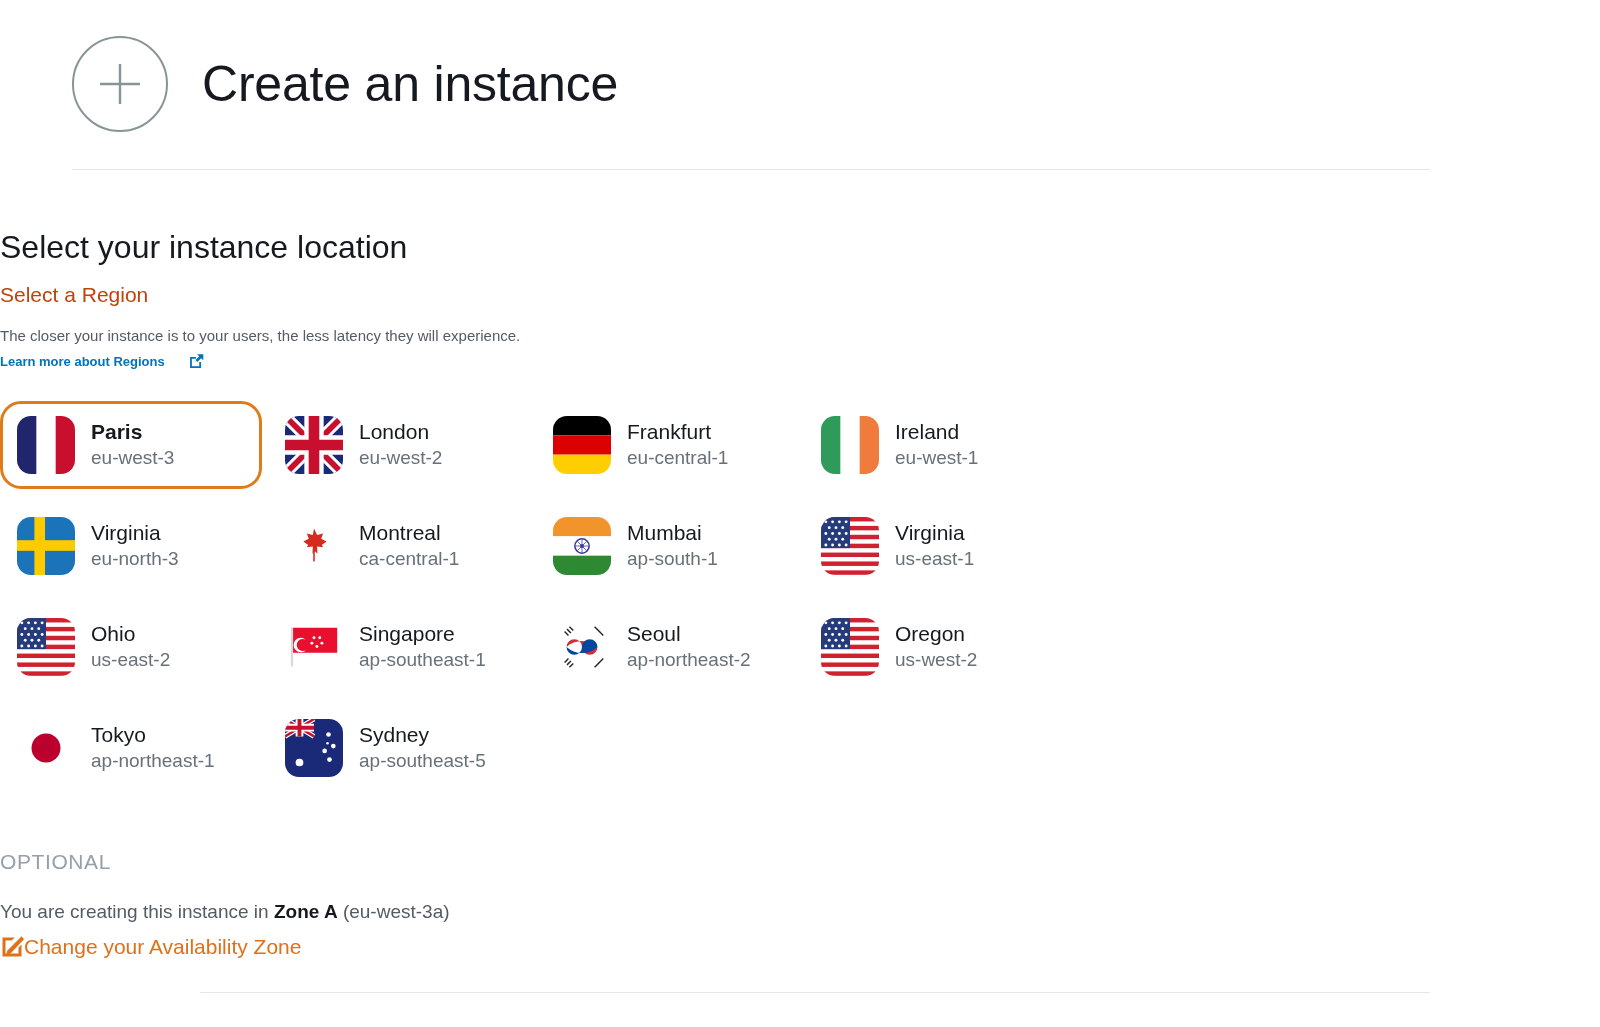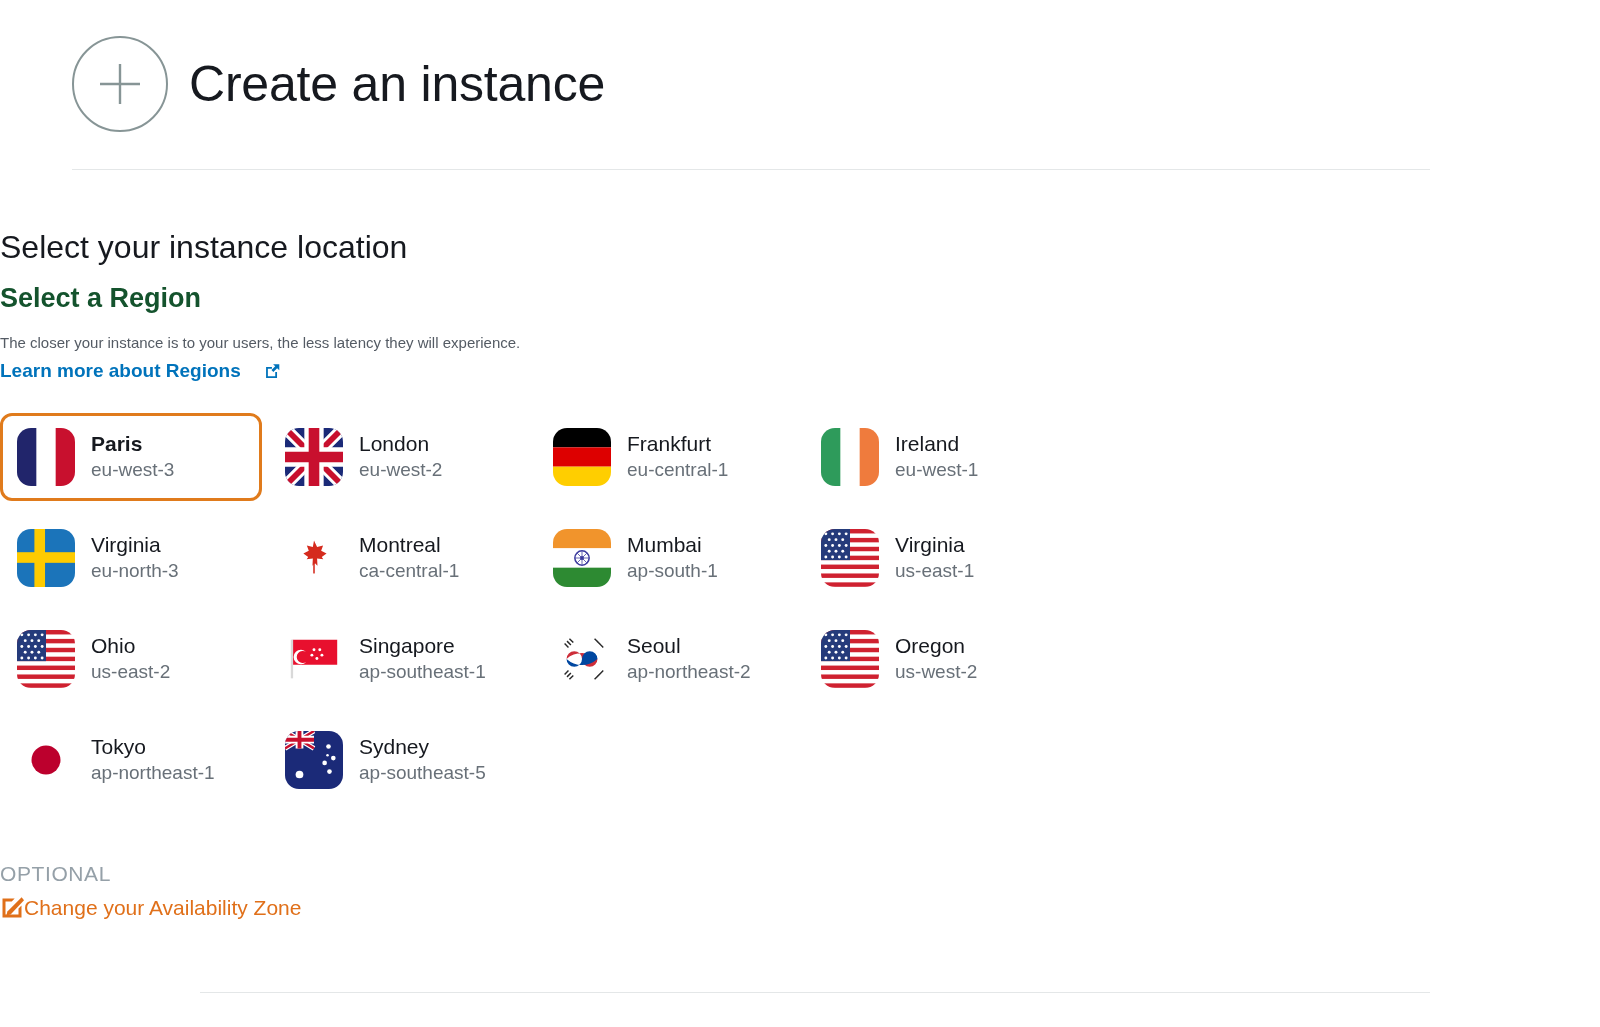--- a/index.html
+++ b/index.html
@@ -14,21 +14,21 @@
     color: #16191f;
     overflow: hidden;
     position: relative;
   }
 
   
   .page-header {
     display: flex;
     align-items: center;
     padding: 36px 0 0 72px;
-    gap: 21px;
+    gap: 34px;
   }
   .plus-circle {
     width: 96px;
     height: 96px;
     border-radius: 50%;
     border: 2px solid #879596;
     box-sizing: border-box;
     display: flex;
     align-items: center;
     justify-content: center;
@@ -65,37 +65,37 @@
     padding-top: 58px;
   }
   .section-title {
     font-size: 32px;
     font-weight: 400;
     color: #16191f;
     margin: 0;
     line-height: 1.2;
   }
   .section-subtitle {
-    font-size: 27px;
-    font-weight: 700;
-    color: #14532d;
+    font-size: 21px;
+    font-weight: 400;
+    color: #c2410c;
     margin: 16px 0 0 0;
     line-height: 1.2;
   }
   .section-desc {
     font-size: 15px;
     color: #545b64;
     margin: 18px 0 0 0;
     line-height: 1.3;
   }
   .learn-link {
     display: inline-flex;
     align-items: center;
     gap: 23px;
-    font-size: 19px;
+    font-size: 13px;
     color: #0073bb;
     font-weight: 600;
     margin-top: 8px;
     text-decoration: none;
     cursor: pointer;
   }
   .learn-link svg { display: block; }
 
   
   .region-grid {
@@ -106,21 +106,21 @@
     width: 1090px;
   }
   .region-card {
     display: flex;
     align-items: center;
     gap: 16px;
     padding: 0 14px;
     height: 88px;
     box-sizing: border-box;
     border: 3px solid transparent;
-    border-radius: 12px;
+    border-radius: 21px;
     cursor: pointer;
     align-self: center;
     width: 262px;
   }
   .region-card.selected {
     border-color: #e07b1c;
   }
   .flag {
     width: 58px;
     height: 58px;
@@ -503,20 +503,23 @@
         <div class="region-text">
           <div class="region-name">Sydney</div>
           <div class="region-code">ap-southeast-5</div>
         </div>
       </div>
     </div>
 
   
   <div class="optional-block">
     <p class="optional-label">OPTIONAL</p>
+    <p class="zone-line">
+      <span>You are creating this instance in </span><b>Zone A</b><span> (eu-west-3a)</span>
+    </p>
     <a class="change-zone" href="#">
       <span>
         <svg width="24" height="24" viewBox="0 0 24 24" aria-hidden="true">
           <path d="M2.5 2.5h12.2l-3.0 3.0H5.5v13h13v-5.9l3.0-3.0v12.0H2.5z" fill="#e0701a"></path>
           <path d="M21.6 1.2 7.4 15.4l-1.0 4.2 4.2-1.0L24 4.2z" fill="#e0701a"></path>
         </svg>
       </span>
       <span>Change your Availability Zone</span>
     </a>
   </div>

